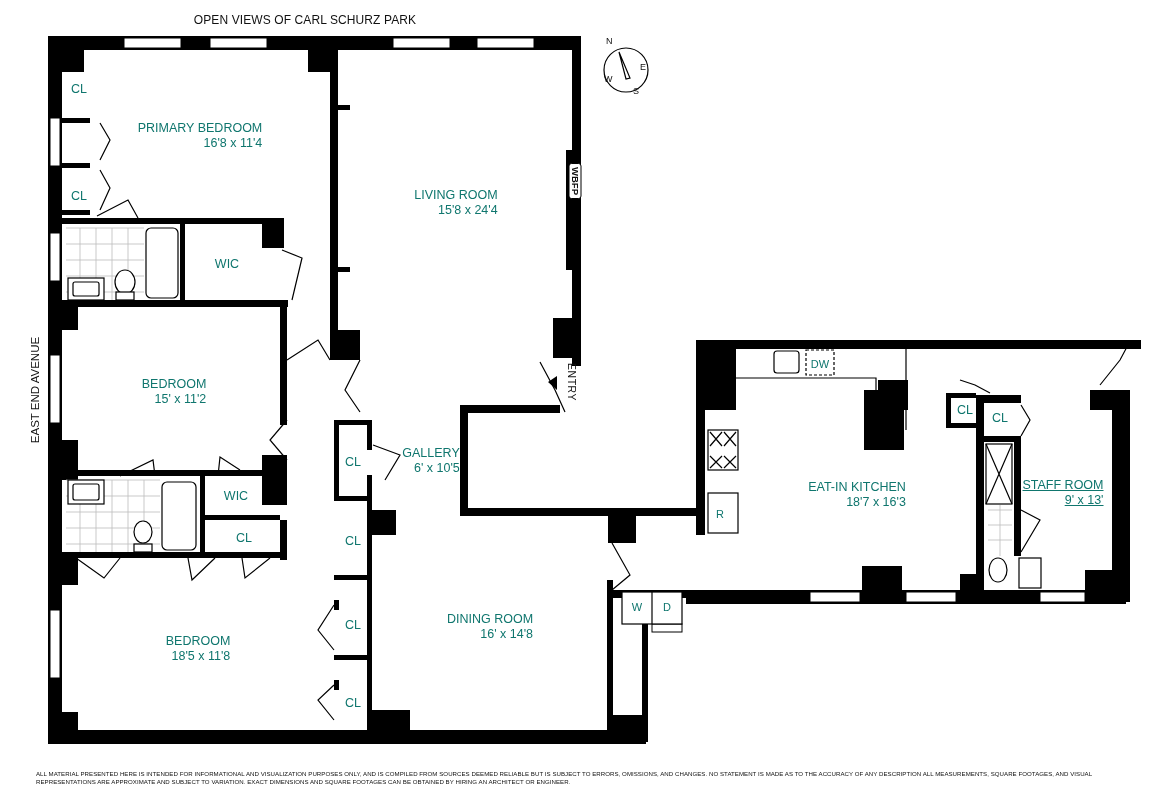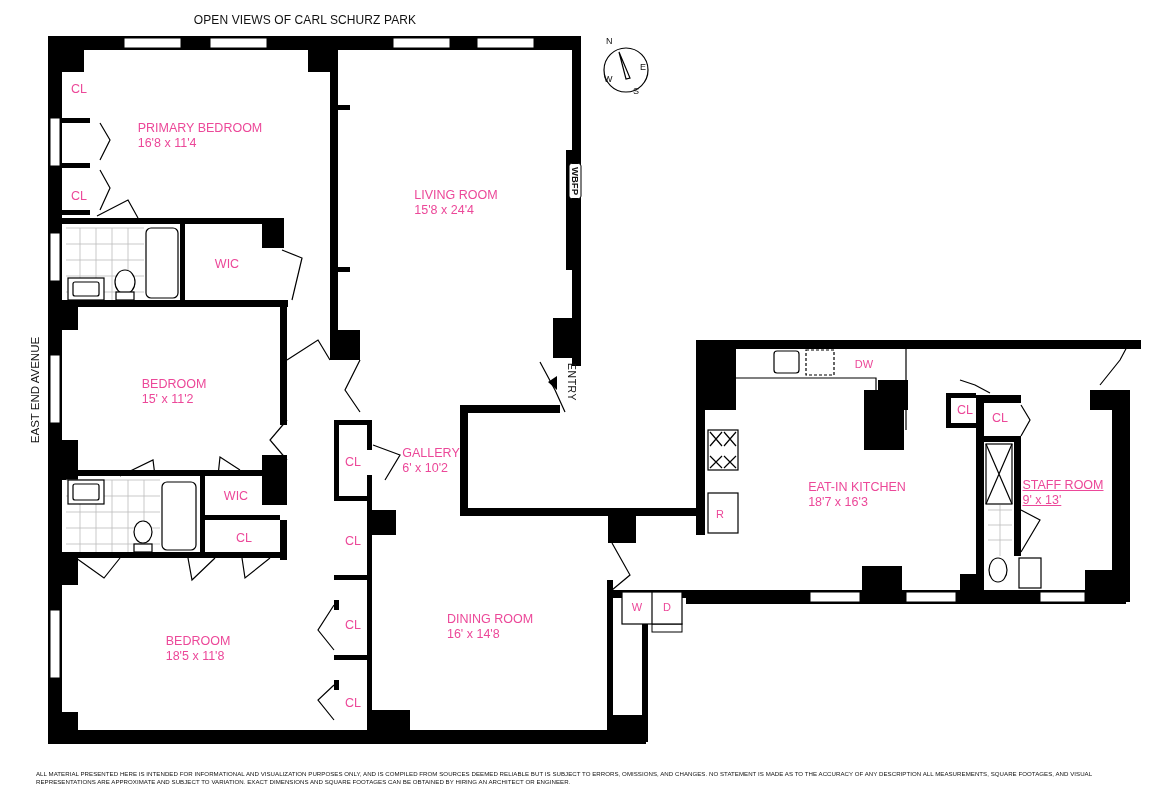--- a/index.html
+++ b/index.html
@@ -1,19 +1,19 @@
 <!DOCTYPE html>
 <html><head>
 <meta charset="utf-8">
 <style>
   html, body { margin:0; padding:0; background:#ffffff; }
   body { width:1156px; height:800px; position:relative; overflow:hidden; font-family:"Liberation Sans", sans-serif; color:#111; }
   .abs { position:absolute; }
   #plan { position:absolute; left:0; top:0; width:1156px; height:800px; }
-  .lbl { position:absolute; text-align:left; font-size:12.5px; line-height:15px; color:#ec4899; white-space:nowrap; transform:translateX(-50%); }
+  .lbl { position:absolute; text-align:right; font-size:12.5px; line-height:15px; color:#0f766e; white-space:nowrap; transform:translateX(-50%); }
   .lbl .dim { display:block; }
   .small { font-size:12px; }
   .top-caption { position:absolute; left:305px; top:13px; font-size:12px; transform:translateX(-50%); white-space:nowrap; letter-spacing:0.1px;text-align:center; }
   .side-caption { position:absolute; left:35px; top:390px; font-size:11.5px; white-space:nowrap; transform:translate(-50%,-50%) rotate(-90deg); }
   .entry { position:absolute; left:572px; top:382px; font-size:10.5px; transform:translate(-50%,-50%) rotate(90deg); white-space:nowrap; letter-spacing:0.5px; }
   .wbfp { position:absolute; left:575px; top:181px; font-size:9.5px; font-weight:bold; transform:translate(-50%,-50%) rotate(90deg); white-space:nowrap; background:#fff; border:1px solid #000; border-radius:3px; padding:0 3px; }
   .disclaimer { position:absolute; left:36px; top:770px; width:1090px; font-size:6.1px; line-height:7.5px; letter-spacing:0.05px; color:#111; }
 </style>
 </head>
 <body>
@@ -196,21 +196,21 @@
 <div class="lbl" style="left:456px;top:188px;">
   <span>LIVING ROOM</span>
   <span class="dim">15'8 x 24'4</span>
 </div>
 <div class="lbl" style="left:174px;top:377px;">
   <span>BEDROOM</span>
   <span class="dim">15' x 11'2</span>
 </div>
 <div class="lbl" style="left:403px;top:446px;margin-left:28px;">
   <span>GALLERY</span>
-  <span class="dim">6' x 10'2</span>
+  <span class="dim">6' x 10'5</span>
 </div>
 <div class="lbl" style="left:857px;top:480px;">
   <span>EAT-IN KITCHEN</span>
   <span class="dim">18'7 x 16'3</span>
 </div>
 <div class="lbl" style="left:1063px;top:478px;text-decoration:underline;">
   <span>STAFF ROOM</span>
   <span class="dim">9' x 13'</span>
 </div>
 <div class="lbl" style="left:490px;top:612px;">
@@ -226,21 +226,21 @@
 <div class="lbl" style="left:79px;top:189px;">CL</div>
 <div class="lbl" style="left:227px;top:257px;">WIC</div>
 <div class="lbl" style="left:236px;top:489px;">WIC</div>
 <div class="lbl" style="left:244px;top:531px;">CL</div>
 <div class="lbl" style="left:353px;top:455px;">CL</div>
 <div class="lbl" style="left:353px;top:534px;">CL</div>
 <div class="lbl" style="left:353px;top:618px;">CL</div>
 <div class="lbl" style="left:353px;top:696px;">CL</div>
 <div class="lbl" style="left:965px;top:403px;">CL</div>
 <div class="lbl" style="left:1000px;top:411px;">CL</div>
-<div class="lbl" style="left:864px;top:357px;font-size:11px;">DW</div>
+<div class="lbl" style="left:820px;top:357px;font-size:11px;">DW</div>
 <div class="lbl" style="left:720px;top:507px;font-size:11px;">R</div>
 <div class="lbl" style="left:637px;top:600px;font-size:11px;">W</div>
 <div class="lbl" style="left:667px;top:600px;font-size:11px;">D</div>
 
 <div class="entry">ENTRY</div>
 <div class="wbfp">WBFP</div>
 
 <div class="disclaimer">ALL MATERIAL PRESENTED HERE IS INTENDED FOR INFORMATIONAL AND VISUALIZATION PURPOSES ONLY, AND IS COMPILED FROM SOURCES DEEMED RELIABLE BUT IS SUBJECT TO ERRORS, OMISSIONS, AND CHANGES. NO STATEMENT IS MADE AS TO THE ACCURACY OF ANY DESCRIPTION ALL MEASUREMENTS, SQUARE FOOTAGES, AND VISUAL REPRESENTATIONS ARE APPROXIMATE AND SUBJECT TO VARIATION. EXACT DIMENSIONS AND SQUARE FOOTAGES CAN BE OBTAINED BY HIRING AN ARCHITECT OR ENGINEER.</div>
 
 </body></html>

